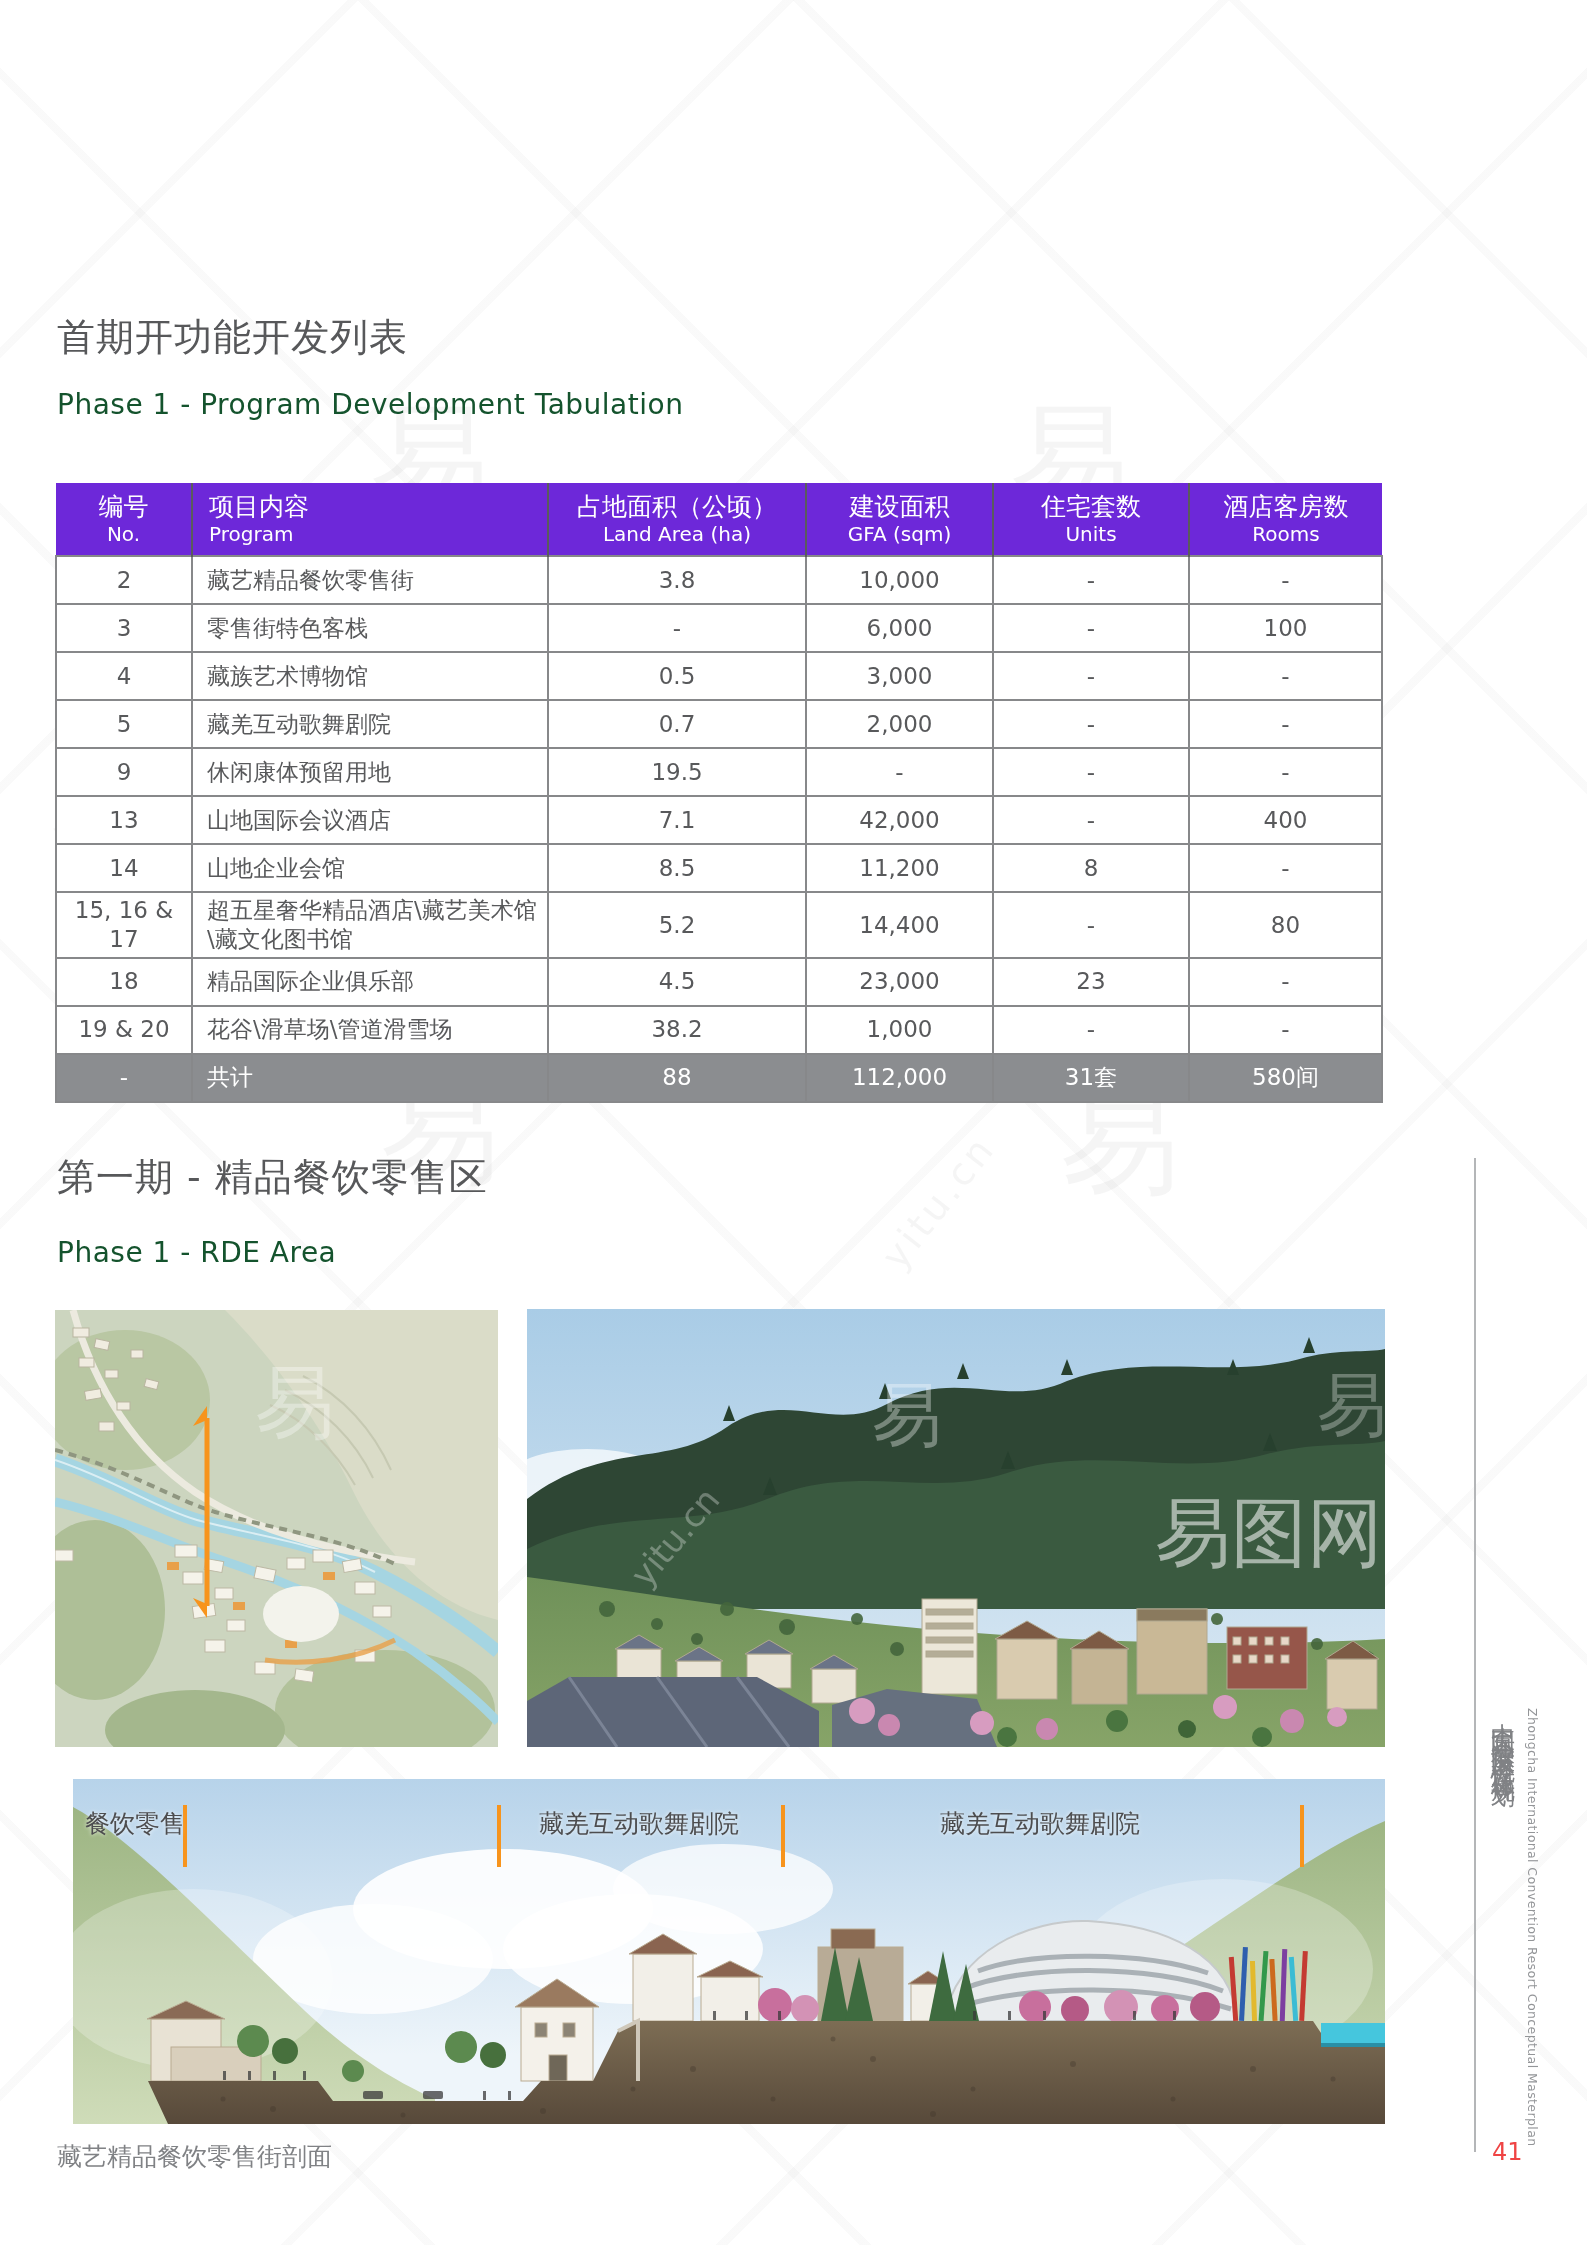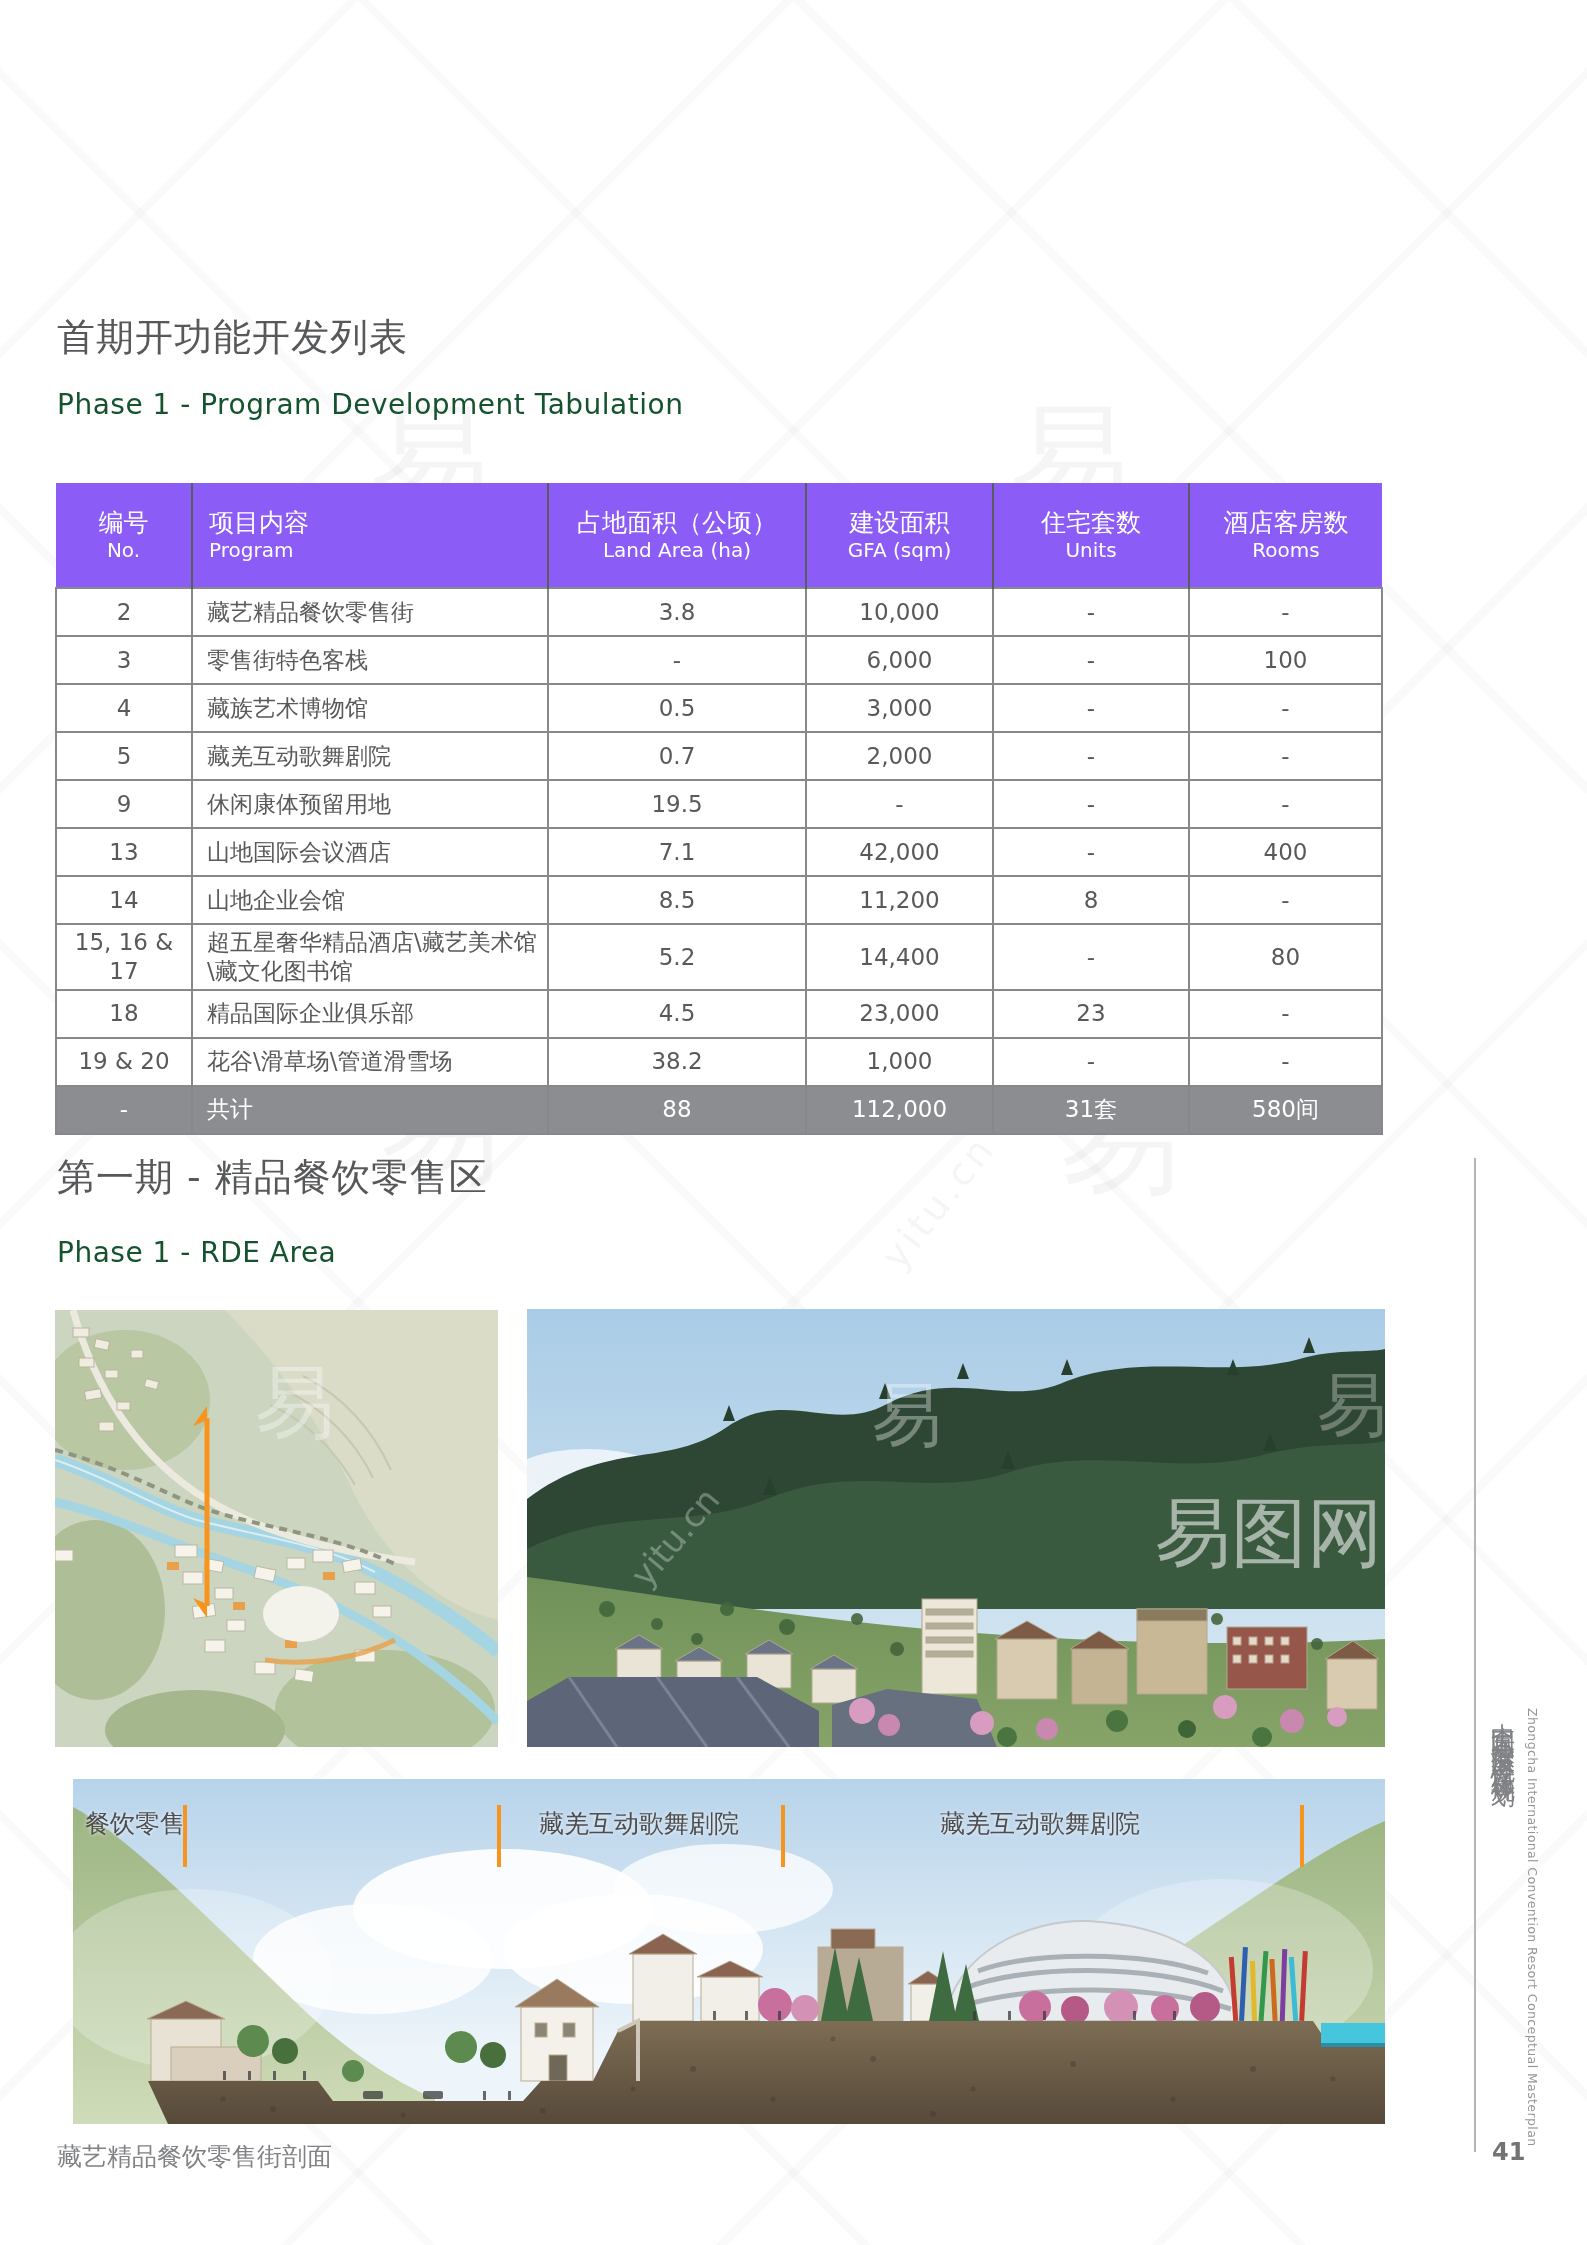--- a/index.html
+++ b/index.html
@@ -12,21 +12,21 @@
       repeating-linear-gradient(-45deg, transparent 0 300px, rgba(150,150,150,0.05) 300px 308px);}
   .wm-yi{position:absolute;font-size:120px;color:rgba(140,140,140,0.09);line-height:1;}
   .wm-url{position:absolute;font-size:38px;color:rgba(140,140,140,0.09);transform:rotate(-52deg);letter-spacing:4px;}
   
   .sec-title{position:absolute;left:57px;font-size:38px;font-weight:400;color:#57585a;letter-spacing:1px;margin:0;}
   .sec-sub{position:absolute;left:57px;font-size:28px;color:#14532d;margin:0;letter-spacing:0.5px;}
   #sec1-title{top:312px;} #sec1-sub{top:388px;}
   #sec2-title{top:1152px;} #sec2-sub{top:1236px;}
   
   table.program{position:absolute;left:55px;top:483px;width:1326px;border-collapse:collapse;table-layout:fixed;}
-  table.program th{background:#8b5cf6;color:#fff;vertical-align:middle;padding:24px 4px;border-left:2px solid #5a5b5d;}
+  table.program th{background:#6d28d9;color:#fff;vertical-align:middle;padding:8px 4px;border-left:2px solid #5a5b5d;}
   table.program th:first-child{border-left:none;}
   .h-cn{font-size:25px;line-height:1.25;font-weight:400;}
   .h-en{font-size:20px;line-height:1.25;font-weight:400;}
   th.left-col .h-cn,th.left-col .h-en{text-align:left;padding-left:12px;}
   table.program td{height:40px;font-size:23px;color:#58595b;text-align:center;
     border:2px solid #87888a;padding:3px 6px;line-height:1.25;background:#fff;}
   table.program td.cell-left{text-align:left;padding-left:14px;}
   table.program tr.total td{background:#8b8d90;color:#ffffff;border-color:#87888a;}
   
   .img-box{position:absolute;overflow:hidden;}
@@ -38,21 +38,21 @@
   .pano-label{position:absolute;top:28px;font-size:25px;color:#4d4d4f;white-space:nowrap;text-shadow:0 0 4px rgba(255,255,255,0.8);}
   .pano-label.centered{transform:translateX(-50%);}
   .pano-line{position:absolute;top:26px;width:4px;height:62px;background:#f7941d;}
   
   #caption{position:absolute;left:57px;top:2140px;font-size:25px;color:#808285;}
   #sidebar-line{position:absolute;left:1474px;top:1158px;width:2px;height:994px;background:#b4b6b8;}
   #sidebar-cn{position:absolute;left:1487px;top:1704px;writing-mode:vertical-rl;font-size:24px;
     letter-spacing:4px;color:#808285;height:450px;}
   #sidebar-en{position:absolute;left:1525px;top:1708px;writing-mode:vertical-rl;font-size:12.5px;
     letter-spacing:0.4px;color:#939598;height:450px;}
-  #page-num{position:absolute;left:1492px;top:2138px;font-size:24px;color:#737373;font-weight:bold;}
+  #page-num{position:absolute;left:1492px;top:2138px;font-size:24px;color:#ef4444;}
 </style>
 </head>
 <body>
 
 <div class="page">
 
   <div class="wm-layer">
     <span class="wm-yi" style="left:370px;top:400px">易</span>
     <span class="wm-yi" style="left:1010px;top:400px">易</span>
     <span class="wm-yi" style="left:50px;top:750px">易</span>

